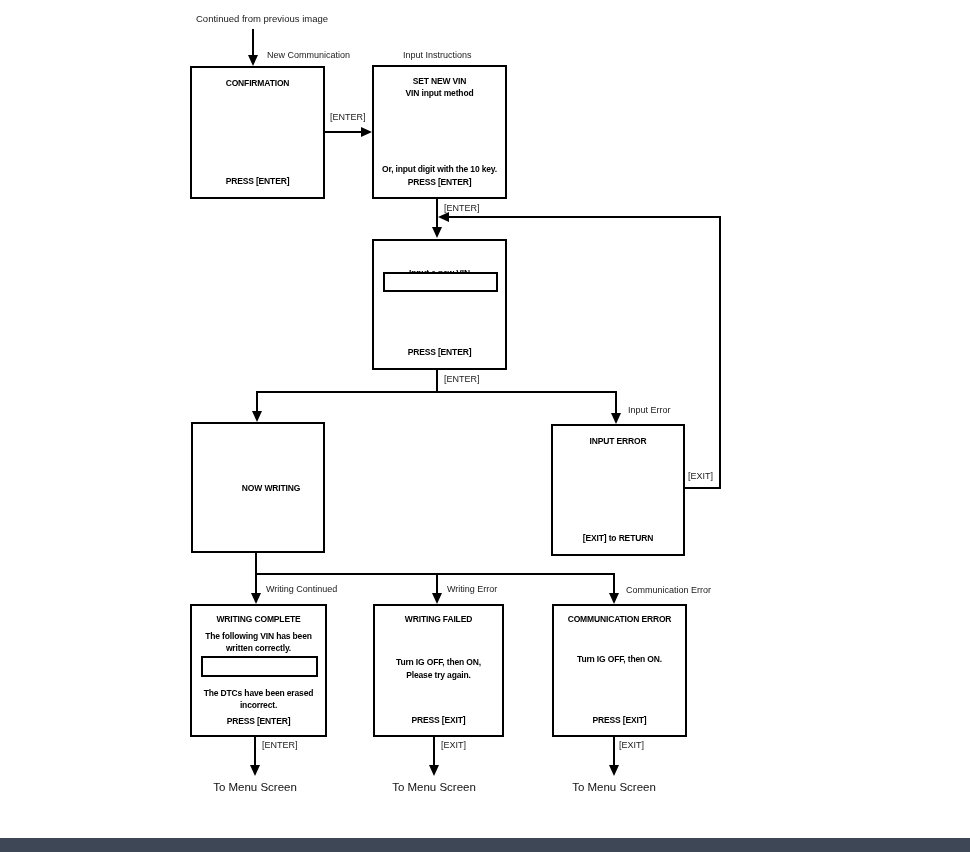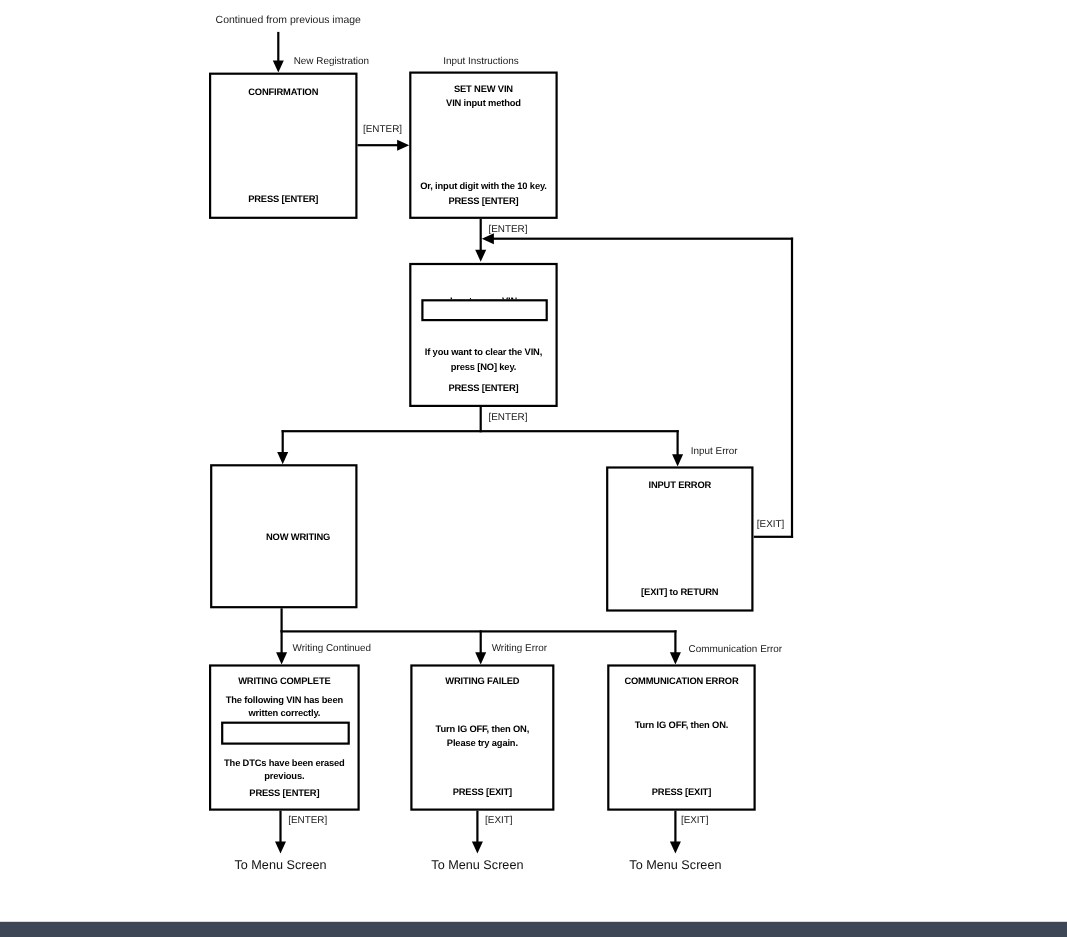--- a/index.html
+++ b/index.html
@@ -36,21 +36,21 @@
 </style>
 </head>
 <body>
 
 <div class="stage">
 
   <div class="lbl" style="left:196px;top:14px;font-size:9.5px">Continued from previous image</div>
   <div class="vline" style="left:252px;top:29px;height:27px"></div>
   <div class="ah ah-down" style="left:248px;top:55px"></div>
 
-  <div class="lbl" style="left:267px;top:50px">New Registration</div>
+  <div class="lbl" style="left:267px;top:50px">New Communication</div>
   <div class="lbl" style="left:403px;top:50px">Input Instructions</div>
   <div class="lbl" style="left:628px;top:405px">Input Error</div>
   <div class="lbl" style="left:266px;top:584px">Writing Continued</div>
   <div class="lbl" style="left:447px;top:584px">Writing Error</div>
   <div class="lbl" style="left:626px;top:585px">Communication Error</div>
 
   <div class="box" style="left:190px;top:66px;width:135px;height:133px">
     <div class="bt" style="top:9px">CONFIRMATION</div>
     <div class="bf" style="bottom:10px">PRESS [ENTER]</div>
   </div>
@@ -76,24 +76,20 @@
 
   <div class="hline" style="left:446px;top:216px;width:275px"></div>
   <div class="ah ah-left" style="left:438px;top:212px"></div>
   <div class="vline" style="left:719px;top:216px;height:273px"></div>
   <div class="hline" style="left:685px;top:487px;width:36px"></div>
   <div class="lbl" style="left:688px;top:471px">[EXIT]</div>
 
   <div class="box" style="left:372px;top:239px;width:135px;height:131px">
     <div class="bt" style="top:26px">Input a new VIN</div>
     <div class="field" style="left:9px;top:31px;width:115px;height:20px"></div>
-    <div class="bl" style="top:73px;line-height:13px">
-      <div>If you want to clear the VIN,</div>
-      <div>press [NO] key.</div>
-    </div>
     <div class="bf" style="bottom:10px">PRESS [ENTER]</div>
   </div>
 
   <div class="lbl" style="left:444px;top:374px">[ENTER]</div>
   <div class="vline" style="left:436px;top:370px;height:23px"></div>
   <div class="hline" style="left:256px;top:391px;width:361px"></div>
   <div class="vline" style="left:256px;top:391px;height:21px"></div>
   <div class="ah ah-down" style="left:252px;top:411px"></div>
   <div class="vline" style="left:615px;top:391px;height:23px"></div>
   <div class="ah ah-down" style="left:611px;top:413px"></div>
@@ -118,21 +114,21 @@
 
   <div class="box" style="left:190px;top:604px;width:137px;height:133px">
     <div class="bt" style="top:7px">WRITING COMPLETE</div>
     <div class="bl" style="top:24px">
       <div>The following VIN has been</div>
       <div>written correctly.</div>
     </div>
     <div class="field" style="left:9px;top:50px;width:117px;height:21px"></div>
     <div class="bl" style="top:81px">
       <div>The DTCs have been erased</div>
-      <div>previous.</div>
+      <div>incorrect.</div>
     </div>
     <div class="bf" style="bottom:8px">PRESS [ENTER]</div>
   </div>
 
   <div class="box" style="left:373px;top:604px;width:131px;height:133px">
     <div class="bt" style="top:7px">WRITING FAILED</div>
     <div class="bl" style="top:50px;line-height:13px">
       <div>Turn IG OFF, then ON,</div>
       <div>Please try again.</div>
     </div>

